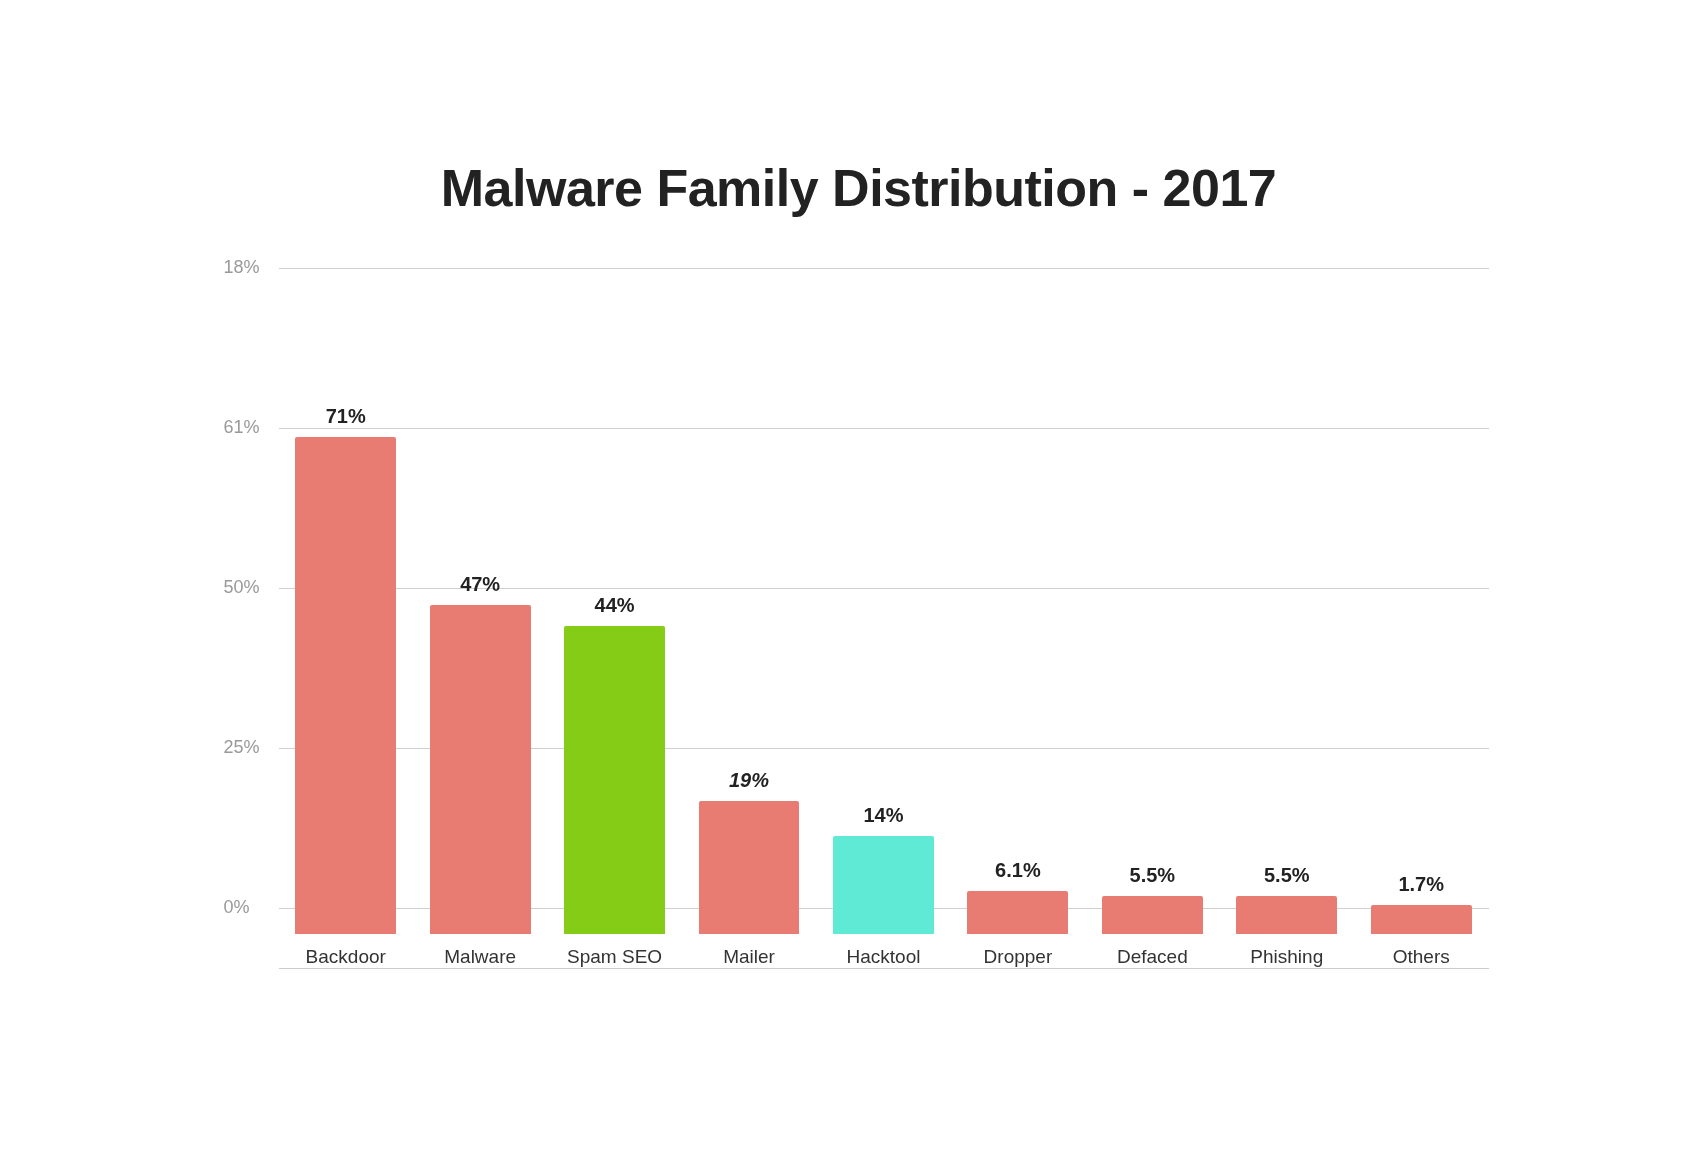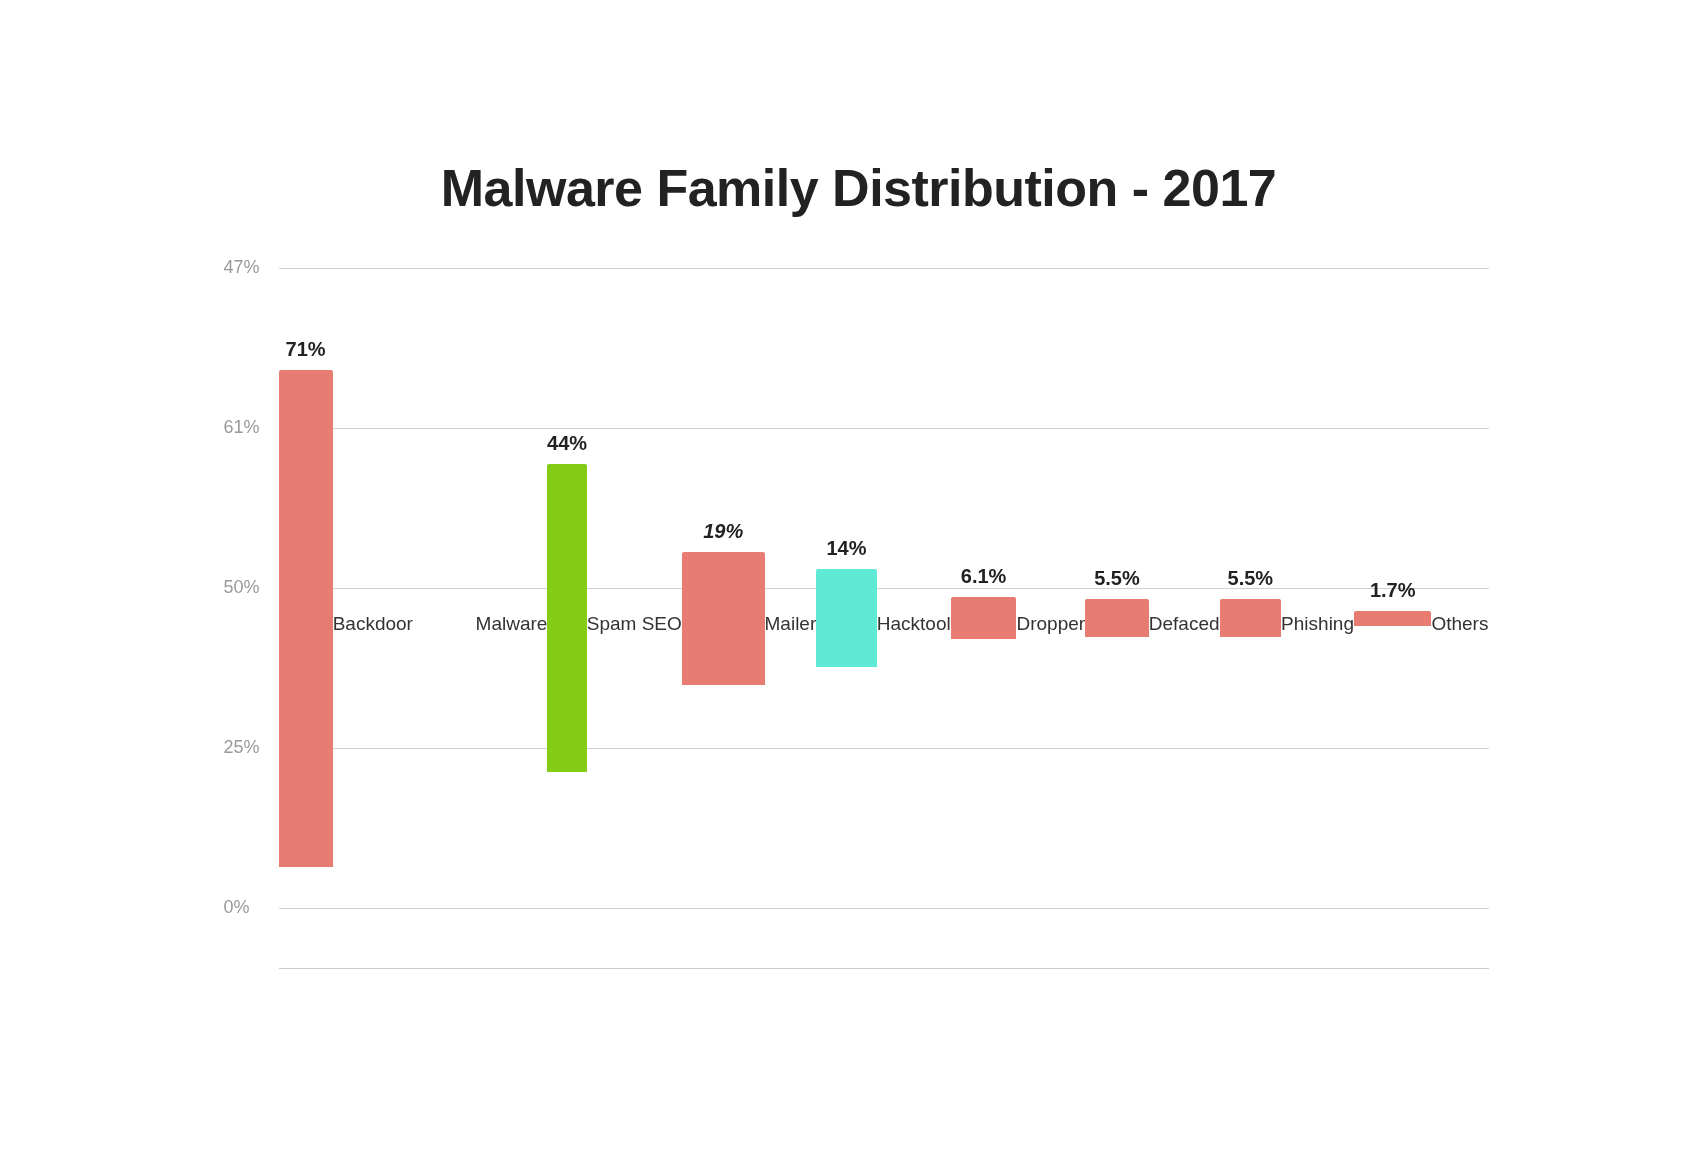--- a/index.html
+++ b/index.html
@@ -56,21 +56,21 @@
       align-items: flex-end;
       height: 700px;
       padding-left: 50px;
       padding-bottom: 0;
       position: relative;
       gap: 0;
     }
     .bar-group {
       flex: 1;
       display: flex;
-      flex-direction: row;
+      flex-direction: column;
       align-items: center;
       justify-content: flex-end;
       height: 100%;
       position: relative;
     }
     .bar {
       width: 75%;
       background: #e87b72;
       border-radius: 2px 2px 0 0;
       position: relative;
@@ -102,21 +102,21 @@
 </head>
 <body>
 
 <div class="chart-container">
   <div class="chart-title">Malware Family Distribution - 2017</div>
 
   <div class="chart-area">
 
     <div class="grid-lines" id="grid-lines">
         <div class="grid-line">
-          <span class="grid-label">47%</span>
+          <span class="grid-label">18%</span>
         </div>
         <div class="grid-line">
           <span class="grid-label">61%</span>
         </div>
         <div class="grid-line">
           <span class="grid-label">50%</span>
         </div>
         <div class="grid-line">
           <span class="grid-label">25%</span>
         </div>
@@ -126,20 +126,23 @@
       </div>
 
     <div class="bars-wrapper" id="bars-wrapper">
         <div class="bar-group">
           <div class="bar" style="height: 497px; background: rgb(232, 123, 114);">
             <span class="bar-value">71%</span>
           </div>
           <div class="bar-label">Backdoor</div>
         </div>
         <div class="bar-group">
+          <div class="bar" style="height: 329px; background: rgb(232, 123, 114);">
+            <span class="bar-value">47%</span>
+          </div>
           <div class="bar-label">Malware</div>
         </div>
         <div class="bar-group">
           <div class="bar" style="height: 308px; background: #84cc16;">
             <span class="bar-value">44%</span>
           </div>
           <div class="bar-label">Spam SEO</div>
         </div>
         <div class="bar-group">
           <div class="bar" style="height: 133px; background: rgb(232, 123, 114); font-style: italic;">
@@ -165,21 +168,21 @@
           </div>
           <div class="bar-label">Defaced</div>
         </div>
         <div class="bar-group">
           <div class="bar" style="height: 38.5px; background: rgb(232, 123, 114);">
             <span class="bar-value">5.5%</span>
           </div>
           <div class="bar-label">Phishing</div>
         </div>
         <div class="bar-group">
-          <div class="bar" style="height: 15px; background: rgb(232, 123, 114);">
+          <div class="bar" style="height: 29px; background: rgb(232, 123, 114);">
             <span class="bar-value">1.7%</span>
           </div>
           <div class="bar-label">Others</div>
         </div>
       </div>
 
     <div class="axis-bottom" style="margin-left:50px;"></div>
   </div>
 </div>
 

